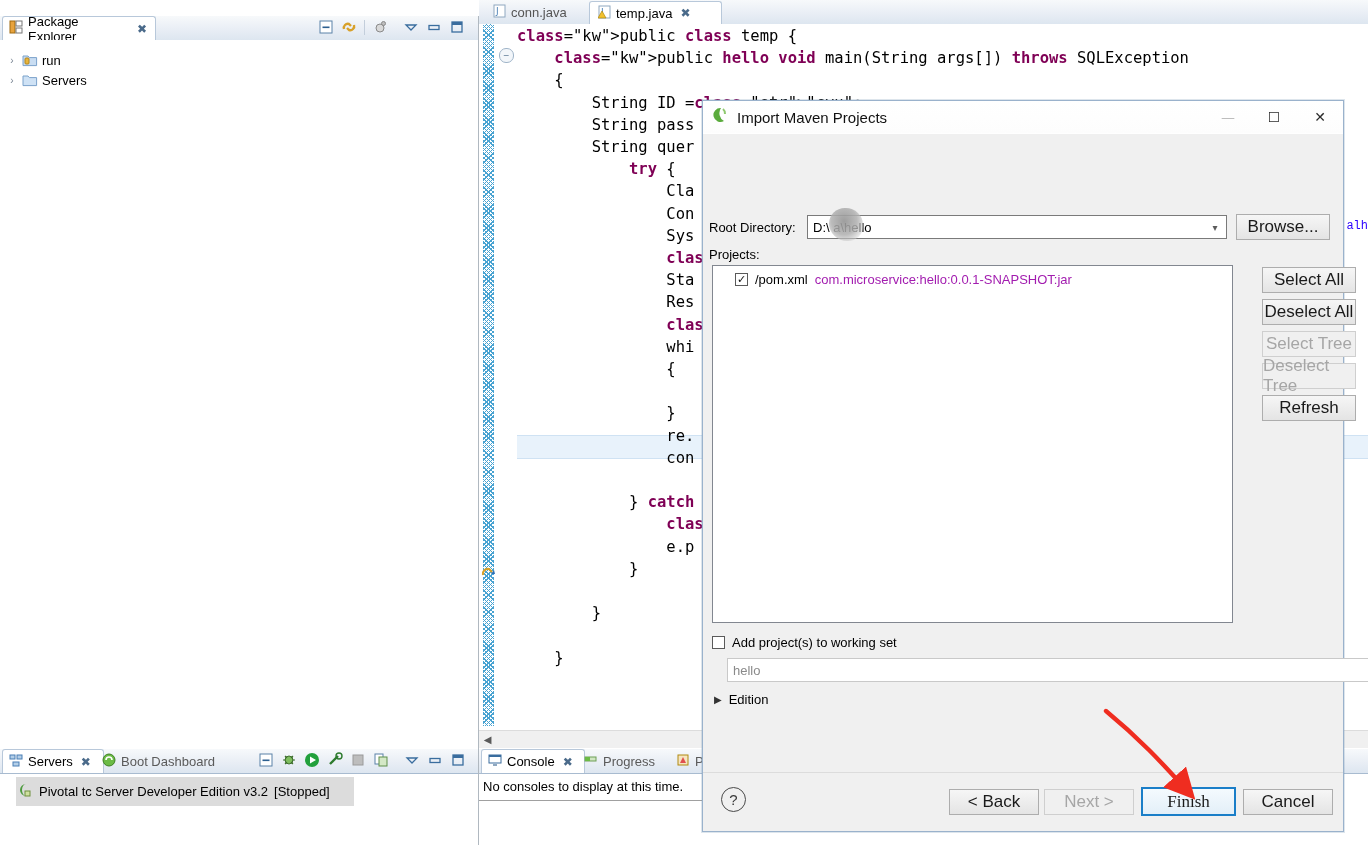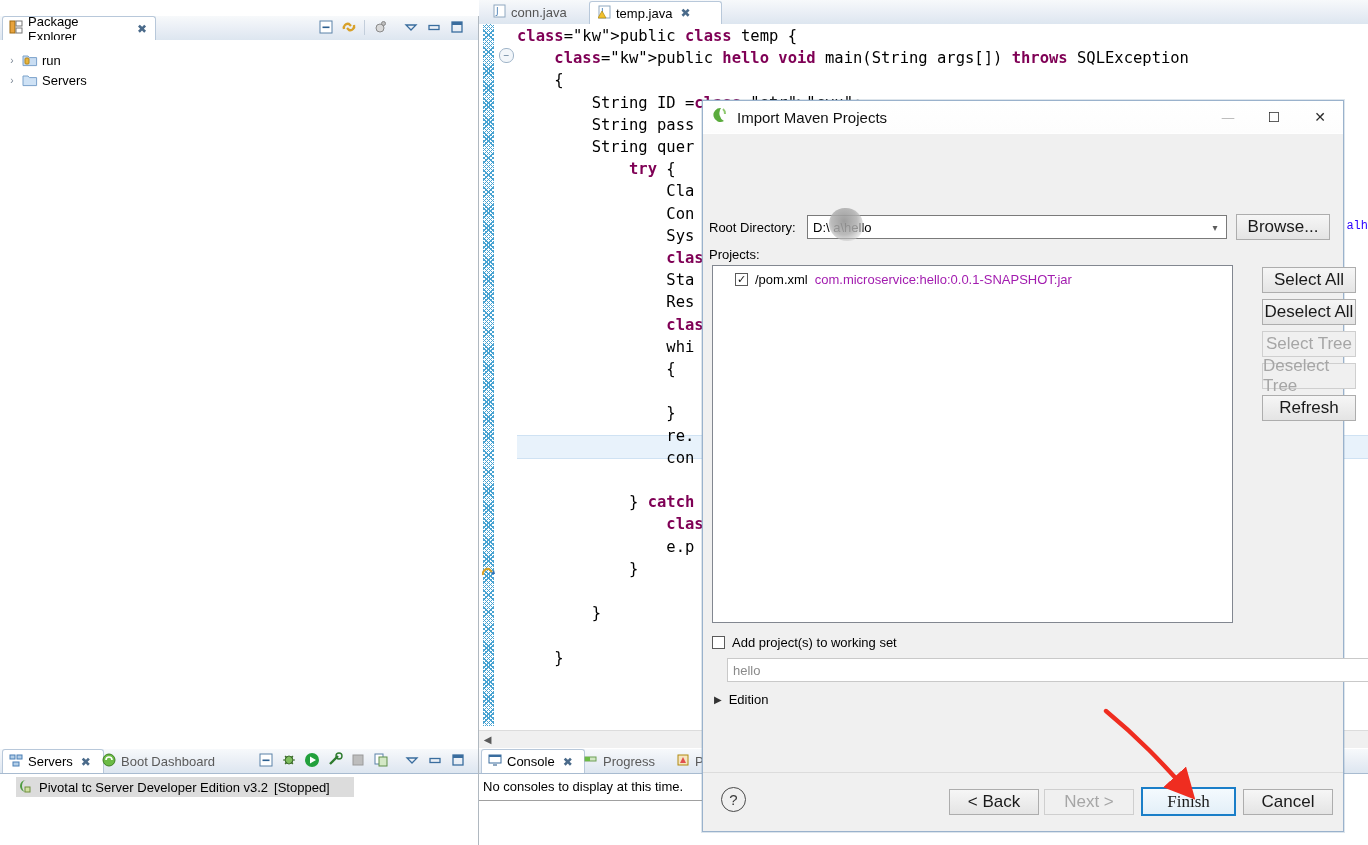--- a/index.html
+++ b/index.html
@@ -110,21 +110,21 @@
   .sb-arrow { width: 17px; text-align:center; font-size: 10px; color: #5a5a5a; }
 
   
   #servers-view {
     position: absolute; left: 0; top: 749px; width: 478px; height: 96px;
     background: #fff; border-right: 1px solid #b0b8c0;
   }
   #servers-body { position: absolute; top: 24px; left: 0; right: 0; bottom: 0; }
   .server-row {
     display: flex; align-items: center; gap: 6px;
-    height: 20px; margin: 4px 0 0 16px; padding: 0 6px 0 2px;
+    height: 29px; margin: 4px 0 0 16px; padding: 0 6px 0 2px;
     background: #dcdcdc; width: 330px; font-size: 13px;
   }
   #console-view {
     position: absolute; left: 479px; top: 749px; right: 0; height: 96px; background: #fff;
   }
   #console-body { position: absolute; top: 24px; left: 0; right: 0; bottom: 0; }
   #console-msg { padding: 6px 0 0 4px; font-size: 13px; }
   #console-rule { position:absolute; left: 0; width: 225px; top: 27px; border-top: 1px solid #a0a0a0; }
 
   

